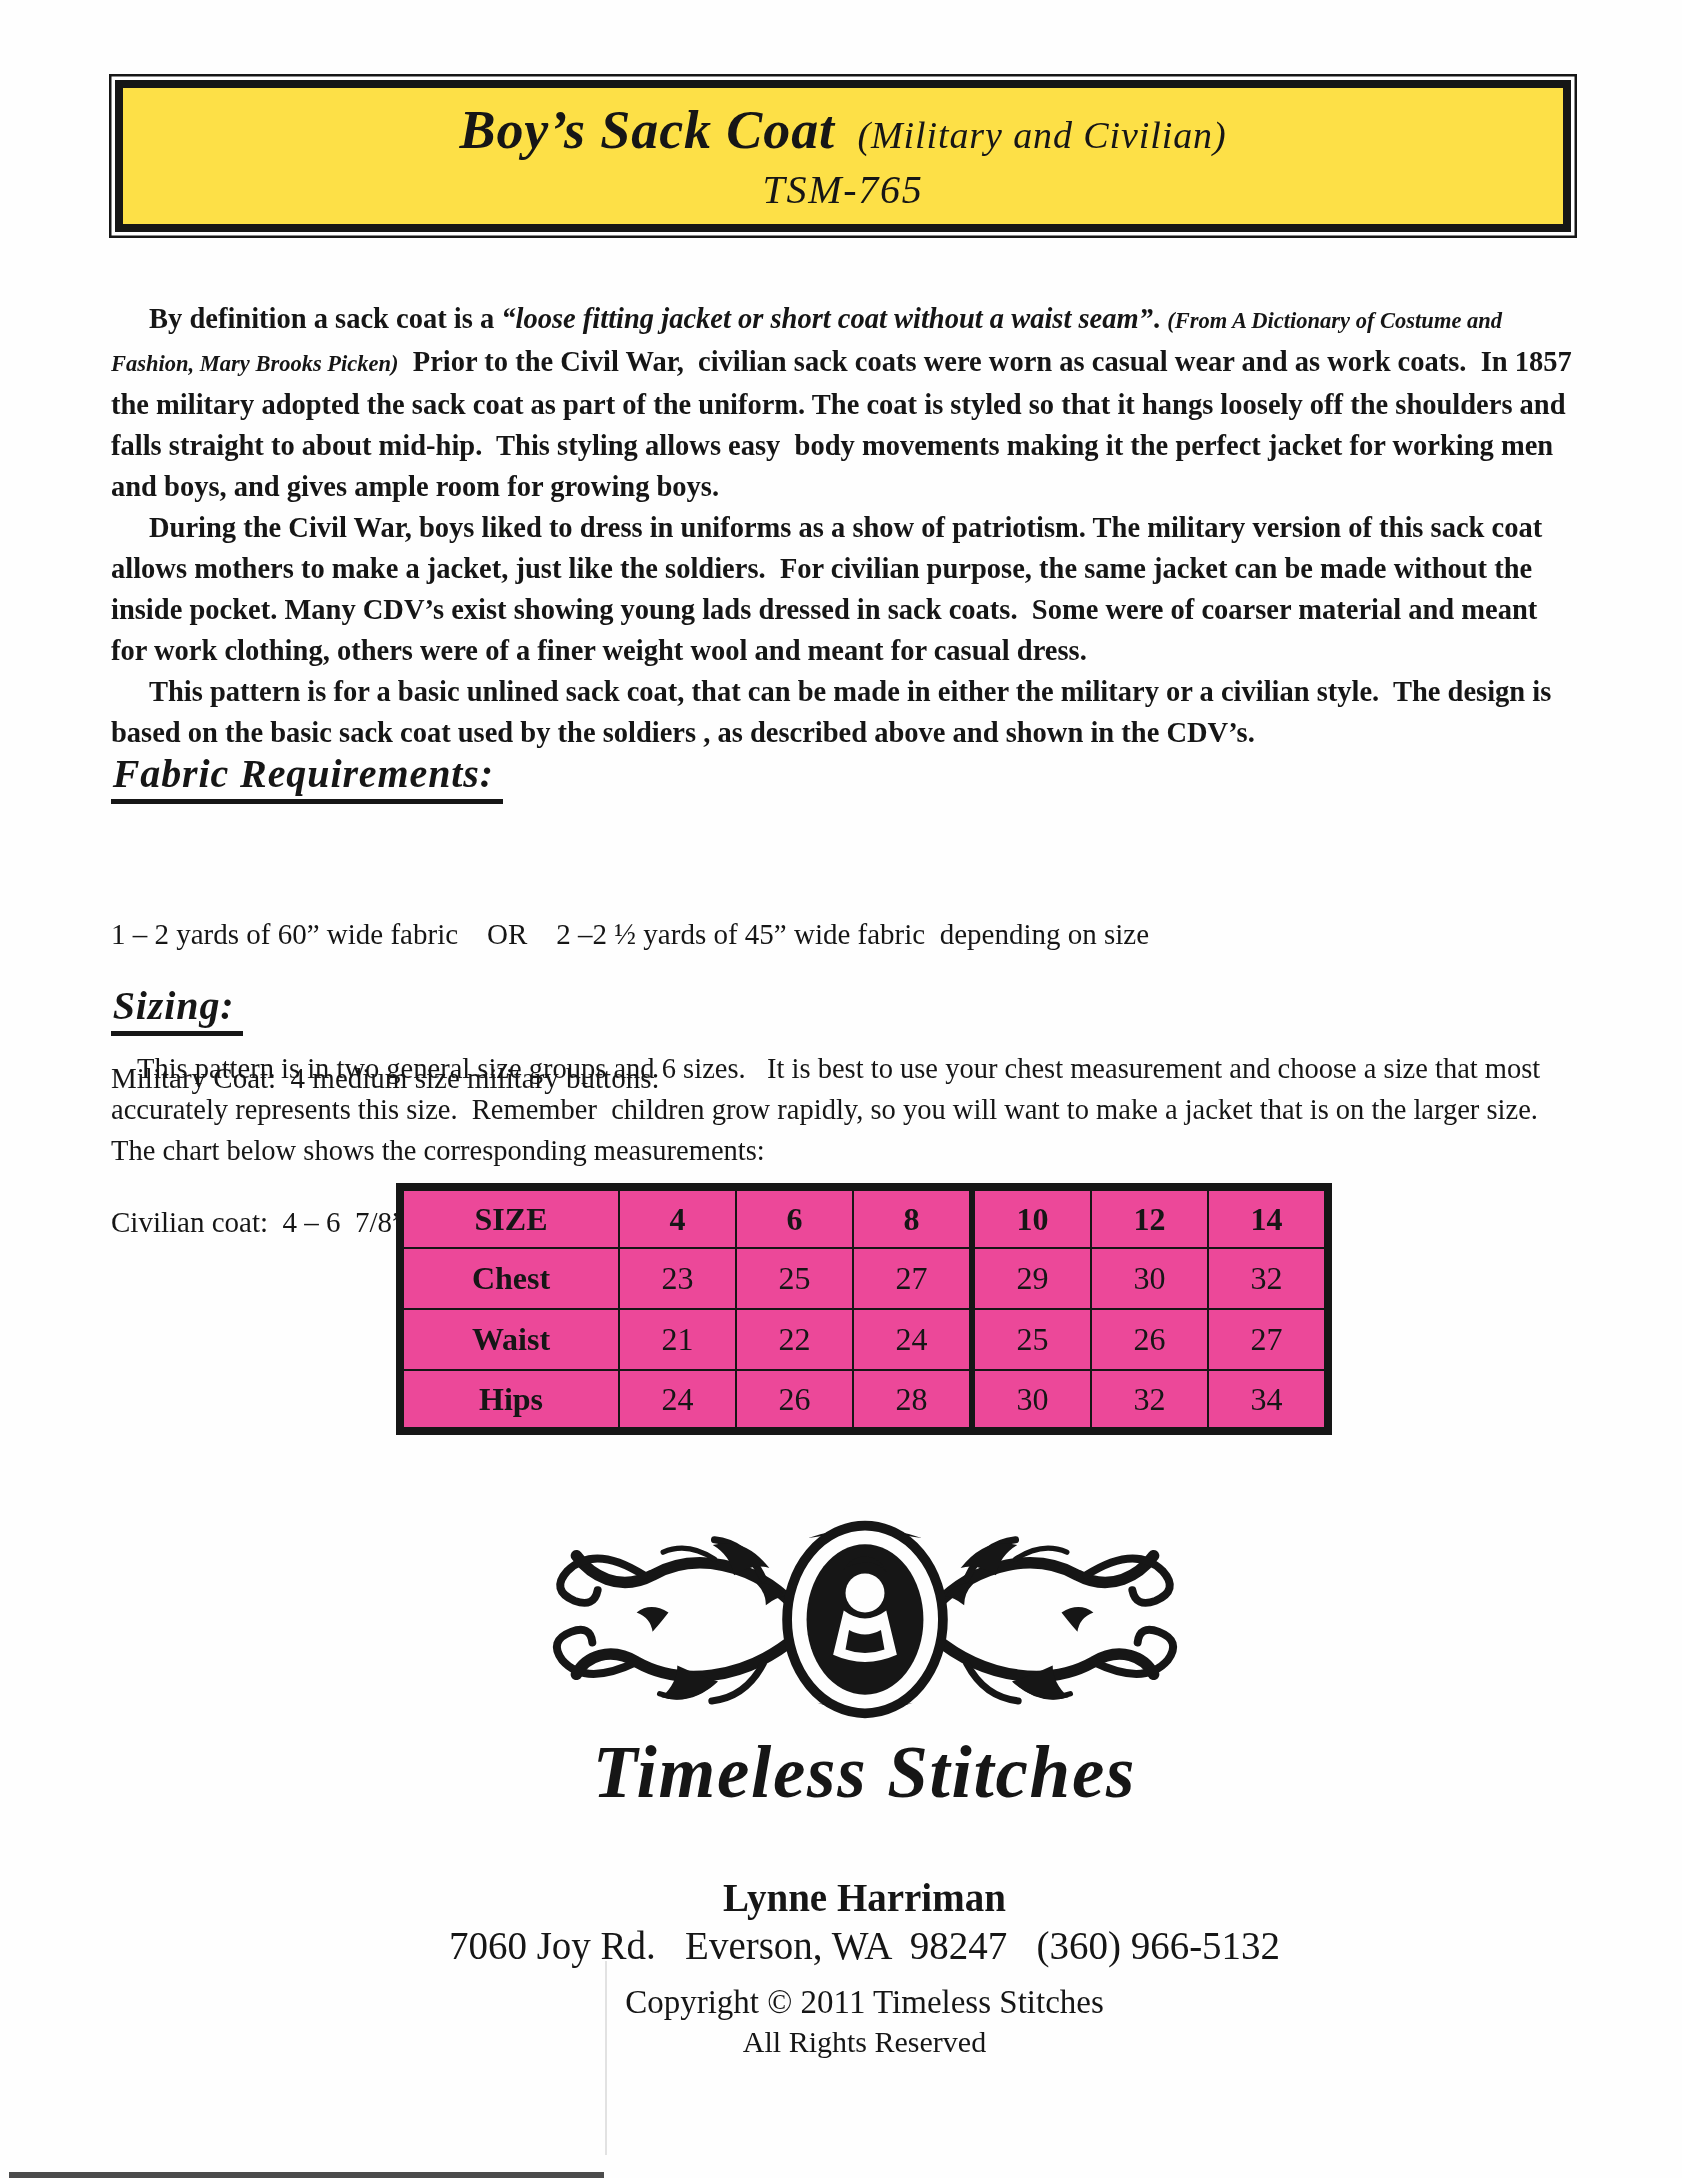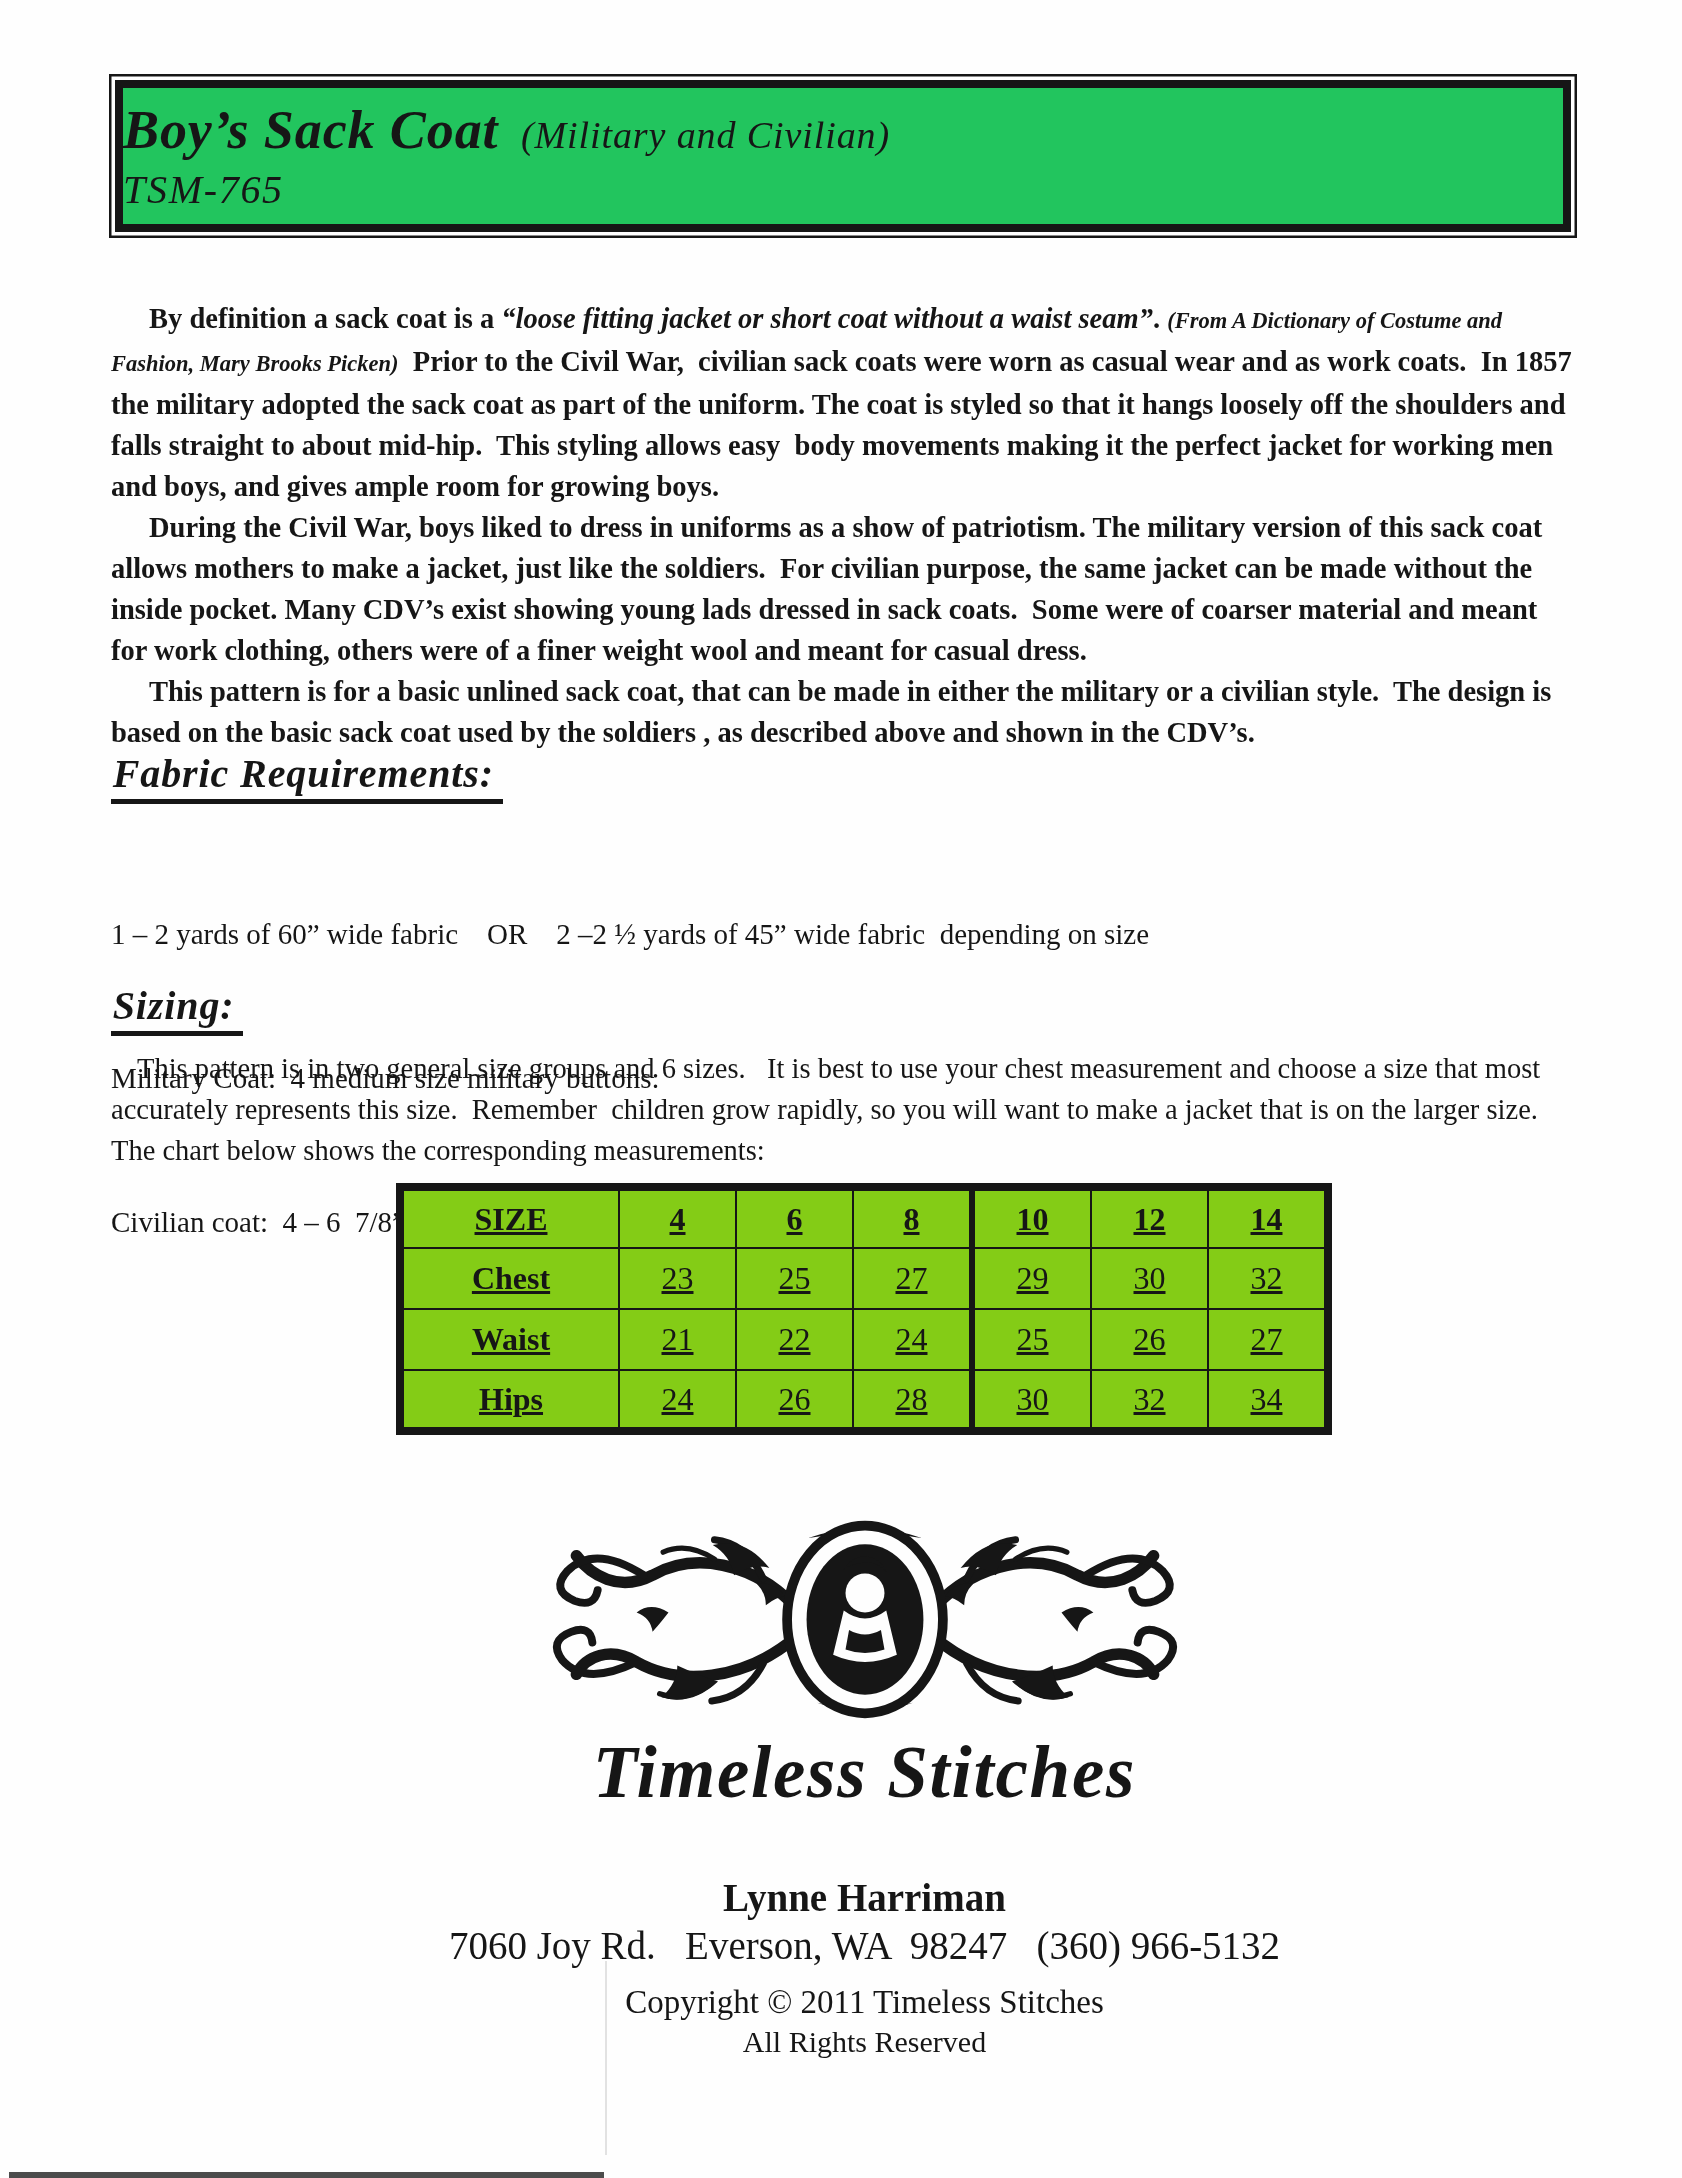--- a/index.html
+++ b/index.html
@@ -12,23 +12,23 @@
     overflow:hidden;
     margin:0 auto;
   }
 
   
   .title-box{
     position:absolute;left:115px;top:80px;width:1456px;height:152px;
     box-sizing:border-box;
     border:8.6px solid #161616;
     box-shadow:0 0 0 3.5px #fefefe, 0 0 0 6px #161616;
-    display:flex;flex-direction:column;align-items:flex-start;justify-content:center;
+    display:flex;flex-direction:column;align-items:center;justify-content:center;
     gap:5.2px;
-    background:#22c55e;
+    background:#fde047;
   }
   .title-line{display:flex;align-items:baseline;gap:22.5px;}
   .doc-title{
     font-size:54px;font-style:italic;font-weight:600;letter-spacing:0.9px;
   }
   .doc-subtitle{
     font-size:38px;font-style:italic;font-weight:500;letter-spacing:0.9px;
   }
   .doc-code{
     font-size:40px;font-style:italic;font-weight:500;letter-spacing:1.7px;
@@ -52,22 +52,21 @@
     letter-spacing:0.9px;
   }
   .fabric-lines{margin-top:10.4px;font-size:29px;line-height:48px;white-space:pre-wrap;}
   .sizing-body{margin-top:12px;font-size:28.5px;line-height:41px;text-indent:26px;white-space:pre-wrap;}
 
   
   .size-table-wrap{position:absolute;left:396px;top:1183px;}
   table.size-table{
     border-collapse:collapse;
     border:8.6px solid #161616;
-    background:#84cc16;
-    text-decoration:underline;
+    background:#ec4899;
   }
   table.size-table th, table.size-table td{
     border:2.6px solid #161616;
     text-align:center;vertical-align:middle;
     font-size:32px;
     padding:0;
   }
   table.size-table .lbl-col{width:214px;}
   table.size-table .num-col{width:115px;}
   table.size-table tr{height:61px;}

